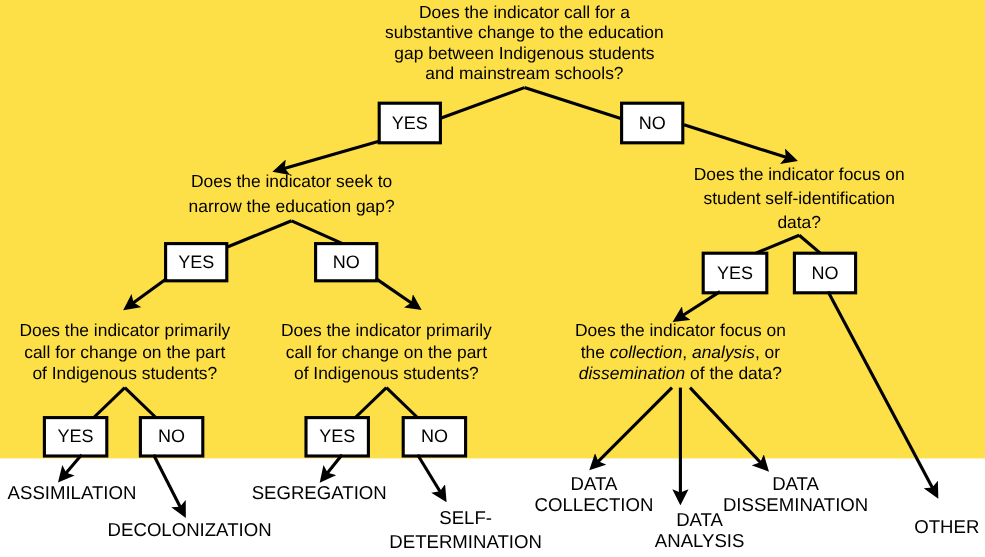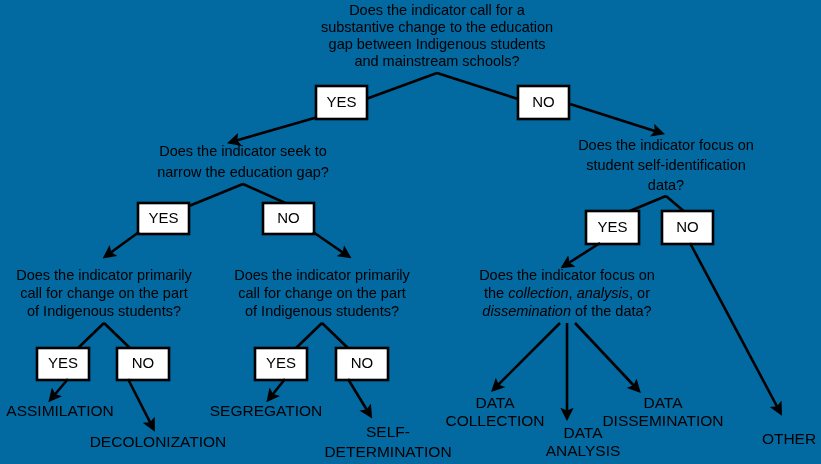--- a/index.html
+++ b/index.html
@@ -9,22 +9,22 @@
   }
   body {
     width: 821px;
     height: 464px;
     overflow: hidden;
     font-family: "Liberation Sans", sans-serif;
   }
   #diagram-root {
     position: relative;
     width: 821px;
-    height: 464px;
-    background: #0369a1;
+    height: 382px;
+    background: #fde047;
     text-align: center;
   }
   svg.layer {
     position: absolute;
     top: 0;
     left: 0;
     width: 821px;
     height: 464px;
   }
   .q-text {

